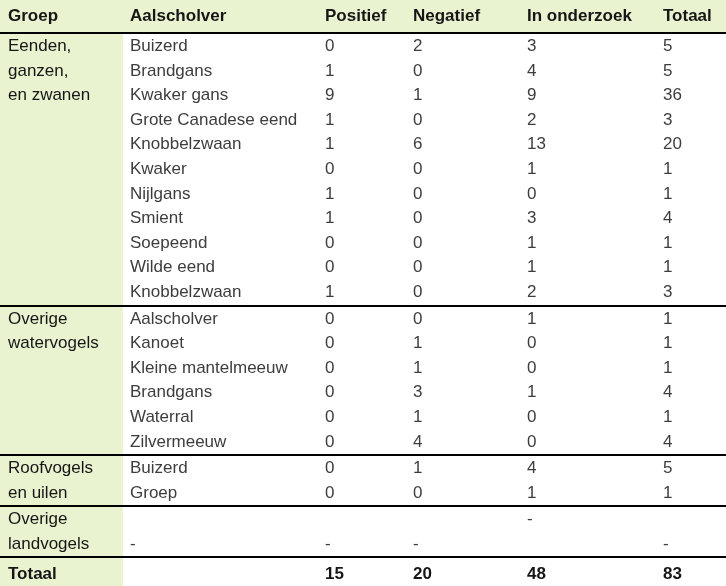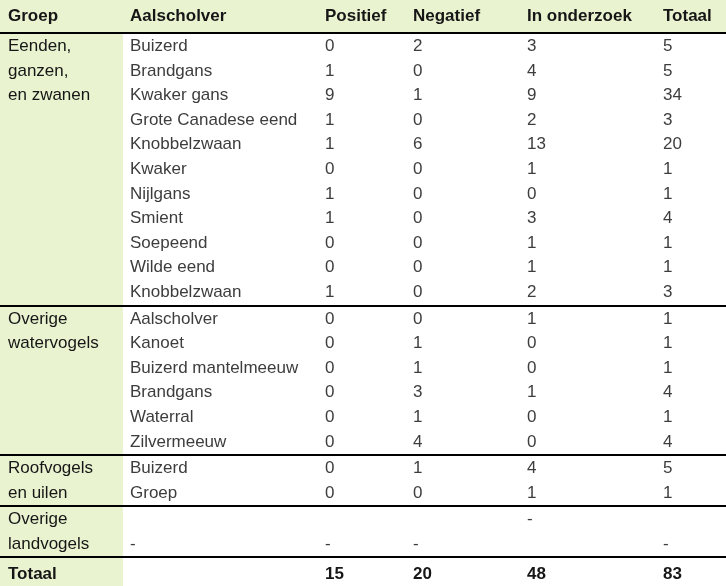--- a/index.html
+++ b/index.html
@@ -95,21 +95,21 @@
         <td>1</td>
         <td>0</td>
         <td>4</td>
         <td>5</td>
       </tr>
       <tr>
         <td>Kwaker gans</td>
         <td>9</td>
         <td>1</td>
         <td>9</td>
-        <td>34</td>
+        <td>36</td>
       </tr>
       <tr>
         <td>Grote Canadese eend</td>
         <td>1</td>
         <td>0</td>
         <td>2</td>
         <td>3</td>
       </tr>
       <tr>
         <td>Knobbelzwaan</td>
@@ -169,21 +169,21 @@
         <td>1</td>
       </tr>
       <tr>
         <td>Kanoet</td>
         <td>0</td>
         <td>1</td>
         <td>0</td>
         <td>1</td>
       </tr>
       <tr>
-        <td>Buizerd mantelmeeuw</td>
+        <td>Kleine mantelmeeuw</td>
         <td>0</td>
         <td>1</td>
         <td>0</td>
         <td>1</td>
       </tr>
       <tr>
         <td>Brandgans</td>
         <td>0</td>
         <td>3</td>
         <td>1</td>

